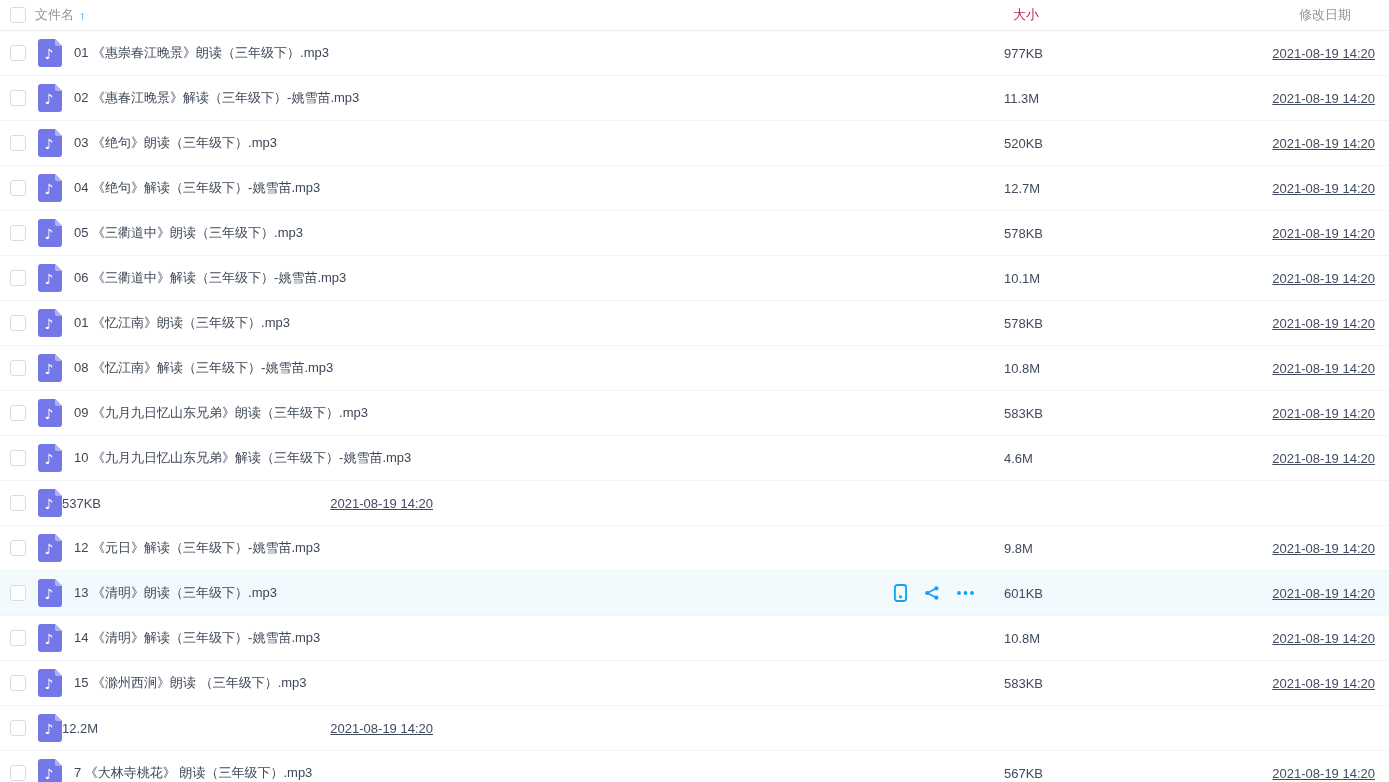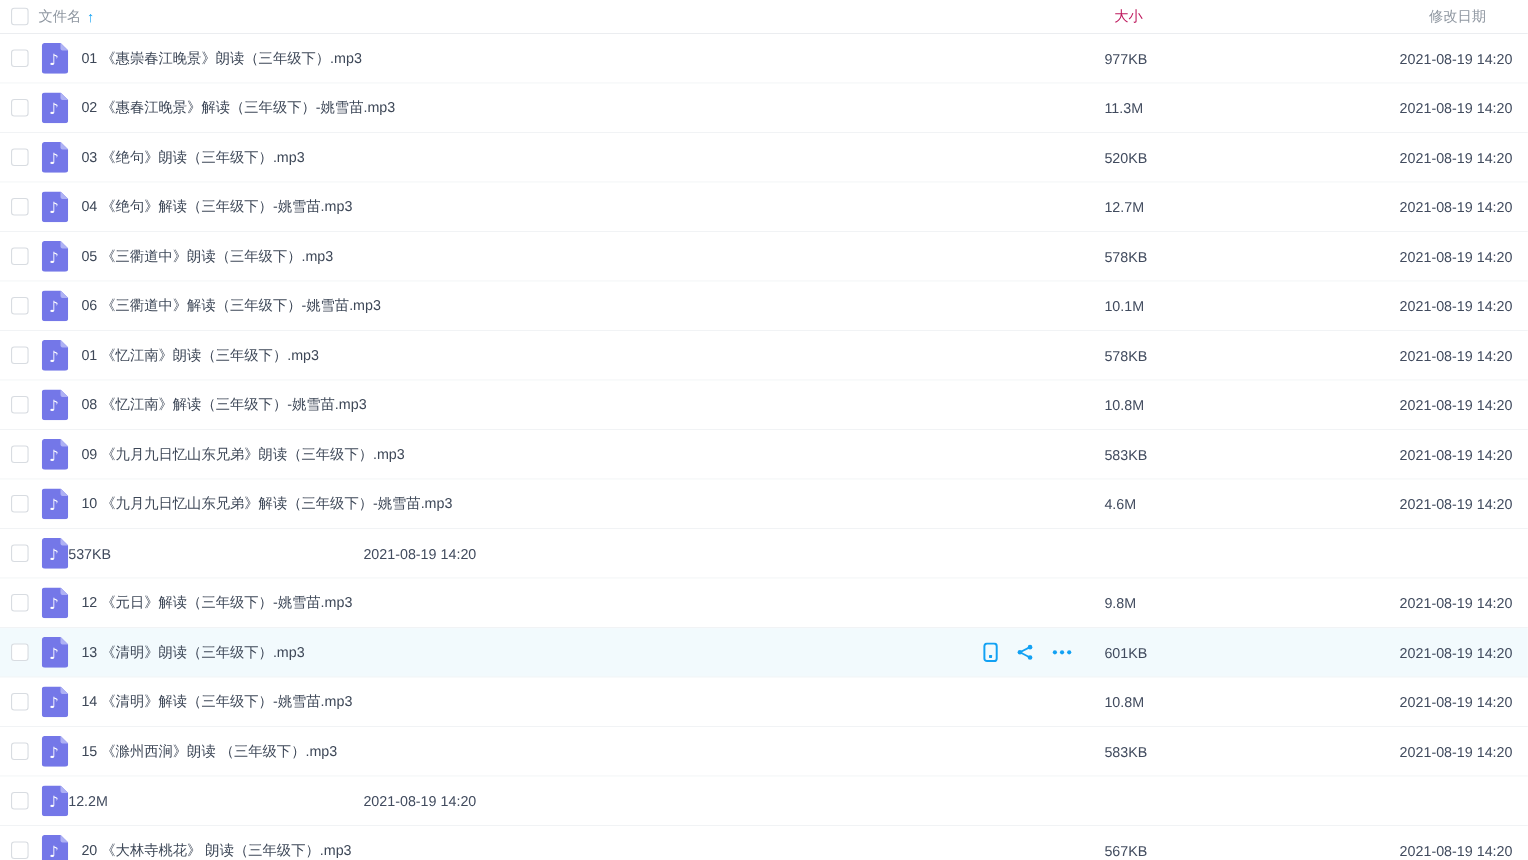--- a/index.html
+++ b/index.html
@@ -19,21 +19,21 @@
   .hdate{width:285px;flex:none;font-size:13px;color:#8f97a1;text-align:right;padding-right:38px;box-sizing:border-box;}
   
   .row{display:flex;align-items:center;height:45px;border-bottom:1px solid #f1f3f5;box-sizing:border-box;background:#fff;}
   .row.hovered{background:#f2fafd;}
   .row .cb{margin-left:10px;}
   .ficon{margin-left:12px;flex:none;display:flex;align-items:center;}
   .fname{margin-left:12px;font-size:13px;color:#3d4757;flex:1;min-width:0;white-space:nowrap;overflow:hidden;text-overflow:ellipsis;cursor:pointer;}
   .actions{display:flex;align-items:center;gap:16px;color:#12a1f3;margin-right:29px;flex:none;}
   .actions svg{display:block;cursor:pointer;}
   .fsize{width:100px;flex:none;font-size:13px;color:#414b5e;}
-  .fdate{width:285px;flex:none;font-size:13px;color:#414b5e;text-align:right;padding-right:14px;box-sizing:border-box;}
+  .fdate{width:285px;flex:none;font-size:13px;color:#414b5e;text-align:right;padding-right:14px;box-sizing:border-box;text-decoration:underline;}
 </style>
 </head>
 <body>
 
 <div class="filelist">
   <div class="hrow">
     <span class="cb"></span>
     <span class="hname">
       <span>文件名</span>
       <span class="sort-arrow">↑</span>
@@ -283,19 +283,19 @@
   </div>
       <div class="row">
     <span class="cb"></span>
     <span class="ficon">
       <svg width="24" height="28" viewBox="0 0 24 28" aria-hidden="true">
         <path d="M3 0 h14 l7 7 v18 a3 3 0 0 1 -3 3 h-18 a3 3 0 0 1 -3 -3 v-22 a3 3 0 0 1 3 -3 z" fill="#7477e8"></path>
         <path d="M17 0 l7 7 h-5.2 a1.8 1.8 0 0 1 -1.8 -1.8 z" fill="#aeb1f4"></path>
         <text x="11" y="20" text-anchor="middle" font-family="DejaVu Sans, sans-serif" font-size="14" fill="#ffffff">♪</text>
       </svg>
     </span>
-    <span class="fname">20 《大林寺桃花》 朗读（三年级下）.mp3</span>
+    <span class="fname">7 《大林寺桃花》 朗读（三年级下）.mp3</span>
 
     <span class="fsize">567KB</span>
     <span class="fdate">2021-08-19 14:20</span>
   </div>
     </div>
 </div>
 
 </body></html>

